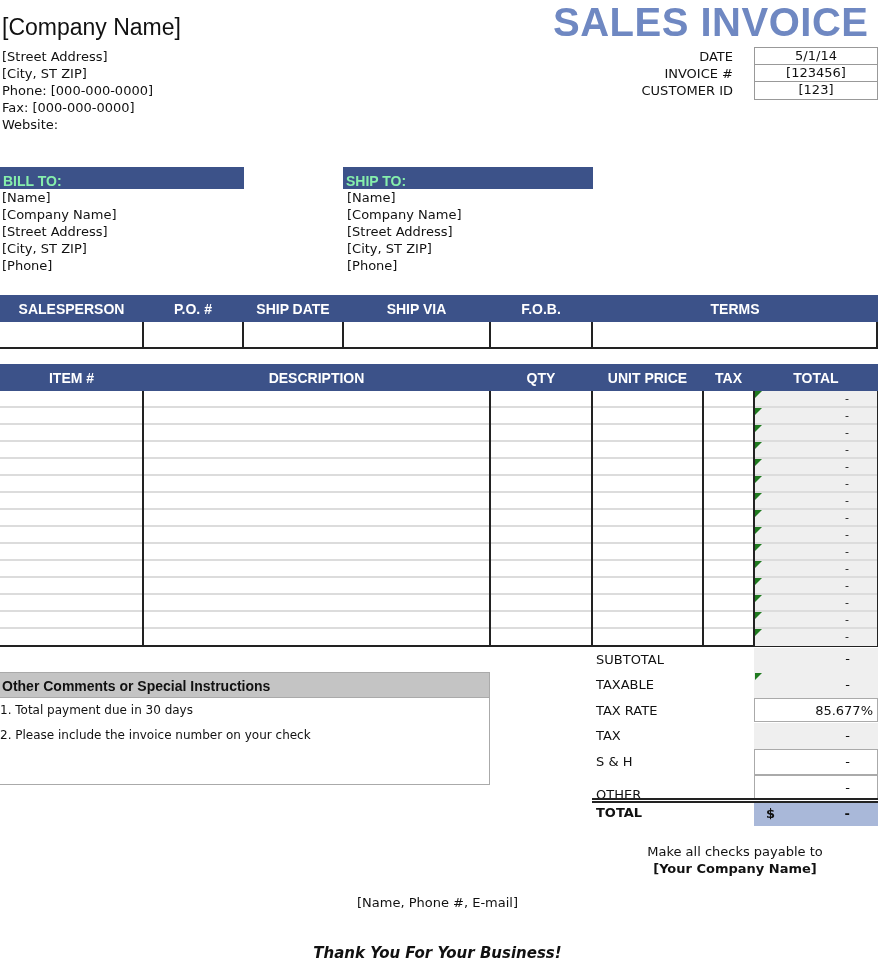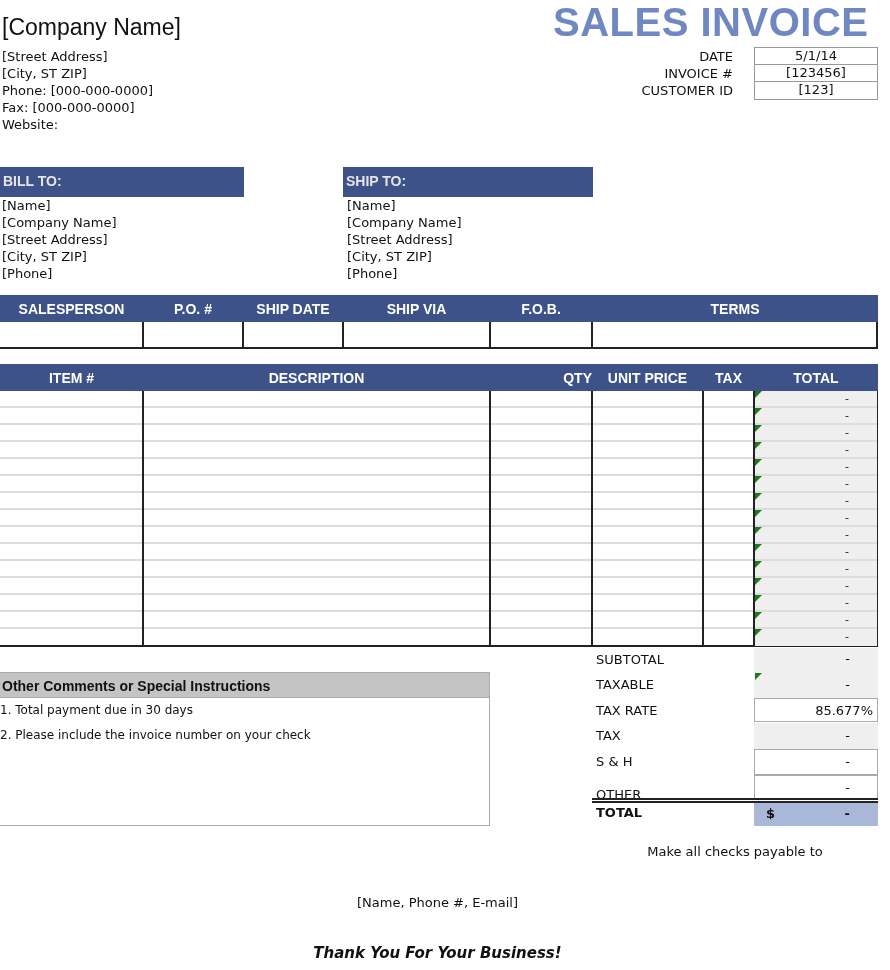--- a/index.html
+++ b/index.html
@@ -7,32 +7,32 @@
     body { position: relative; font-family: "DejaVu Sans", sans-serif; color: #111; }
     .abs { position: absolute; }
     .company-name { left: 2px; top: 14px; font-family: "Liberation Sans", sans-serif; font-size: 23px; color: #111; }
     .company-lines { left: 2px; top: 48px; font-size: 13px; line-height: 17px; }
     .company-lines div { white-space: nowrap; }
     .invoice-title { left: 553px; top: 0px; font-family: "Liberation Sans", sans-serif; font-weight: bold; font-size: 40px; color: #6f88c2; letter-spacing: 0.5px; }
     .meta-labels { left: 600px; top: 48px; width: 133px; text-align: right; font-size: 13px; line-height: 17px; }
     .meta-box { left: 754px; top: 47px; width: 124px; border: 1px solid #999; }
     .meta-box div { height: 17px; line-height: 16px; text-align: center; font-size: 13px; border-bottom: 1px solid #999; }
     .meta-box div:last-child { border-bottom: none; }
-    .addr-header { height: 30px; background: #3c5289; color: #e5e5e5; font-family: "Liberation Sans", sans-serif; font-weight: bold; font-size: 14px; line-height: 28px; padding-left: 3px; }
+    .addr-header { height: 22px; background: #3c5289; color: #86efac; font-family: "Liberation Sans", sans-serif; font-weight: bold; font-size: 14px; line-height: 28px; padding-left: 3px; }
     .addr-lines { font-size: 13px; line-height: 17px; }
     .bar { background: #3c5289; color: #fff; font-family: "Liberation Sans", sans-serif; font-weight: bold; font-size: 14px; }
     .bar .cell { position: absolute; top: 0; height: 100%; text-align: center; line-height: 28px; }
     .row-box { border-bottom: 2px solid #222; }
     .vline { position: absolute; width: 2px; background: #222; }
     .item-row { position: absolute; left: 0; width: 877px; height: 17px; border-bottom: 2px solid #dcdcdc; }
     .total-cell { position: absolute; left: 755px; width: 122px; height: 100%; background: #efefef; text-align: right; padding-right: 28px; font-size: 11px; line-height: 16px; }
     .green-tri { position: absolute; left: 0; top: 0; width: 0; height: 0; border-top: 7px solid #1f7a1f; border-right: 7px solid transparent; }
     .sum-label { left: 596px; font-size: 13px; }
     .sum-val { left: 754px; width: 124px; height: 24px; text-align: right; padding-right: 28px; font-size: 13px; line-height: 24px; }
-    .comments { left: 0; top: 672px; width: 490px; height: 154px; border: 1px solid #aaa; border-left: none; }
+    .comments { left: 0; top: 672px; width: 490px; height: 113px; border: 1px solid #aaa; border-left: none; }
     .comments-head { height: 25px; background: #c4c4c4; font-family: "Liberation Sans", sans-serif; font-weight: bold; font-size: 14px; line-height: 26px; padding-left: 2px; border-bottom: 1px solid #aaa; }
     .comments-body div { font-size: 12px; line-height: 25px; padding-left: 0; }
     .center-text { text-align: center; font-size: 13px; line-height: 17px; }
   </style>
 </head>
 <body>
 
 <div class="abs company-name">[Company Name]</div>
 <div class="abs company-lines">
   <div>[Street Address]</div>
@@ -96,21 +96,21 @@
   <div class="abs" style="left:344px; top:0; width:146px; height:25px;"></div>
   <div class="vline" style="left:489px; top:0; height:25px;"></div>
   <div class="abs" style="left:491px; top:0; width:101px; height:25px;"></div>
   <div class="vline" style="left:591px; top:0; height:25px;"></div>
   <div class="abs" style="left:593px; top:0; width:283px; height:25px;"></div>
 </div>
 
 <div class="abs bar" style="left:0; top:364px; width:878px; height:27px;">
   <div class="cell" style="left:0; width:143px;">ITEM #</div>
   <div class="cell" style="left:143px; width:347px;">DESCRIPTION</div>
-  <div class="cell" style="left:490px; width:102px;text-align:right;">QTY</div>
+  <div class="cell" style="left:490px; width:102px;">QTY</div>
   <div class="cell" style="left:592px; width:111px;">UNIT PRICE</div>
   <div class="cell" style="left:703px; width:51px;">TAX</div>
   <div class="cell" style="left:754px; width:124px;">TOTAL</div>
 </div>
 
 <div class="abs" id="items-body" style="left:0; top:391px; width:878px; height:256px; border-bottom:2px solid #222; border-right:2px solid #222;">
   <div class="item-row" style="top:0px;">
       <div class="total-cell"><span class="green-tri"></span><span>-</span></div>
     </div>
   <div class="item-row" style="top:17px;">
@@ -194,17 +194,18 @@
 <div class="abs comments">
   <div class="comments-head">Other Comments or Special Instructions</div>
   <div class="comments-body">
     <div>1. Total payment due in 30 days</div>
     <div>2. Please include the invoice number on your check</div>
   </div>
 </div>
 
 <div class="abs center-text" style="left:592px; top:843px; width:286px;">
   <div>Make all checks payable to</div>
+  <div style="font-weight:bold;">[Your Company Name]</div>
 </div>
 <div class="abs center-text" style="left:200px; top:894px; width:475px;">
   <div>[Name, Phone #, E-mail]</div>
   <div style="font-weight:bold; font-style:italic; font-size:15px; line-height:21px;margin-top:32px;">Thank You For Your Business!</div>
 </div>
 
 </body></html>

